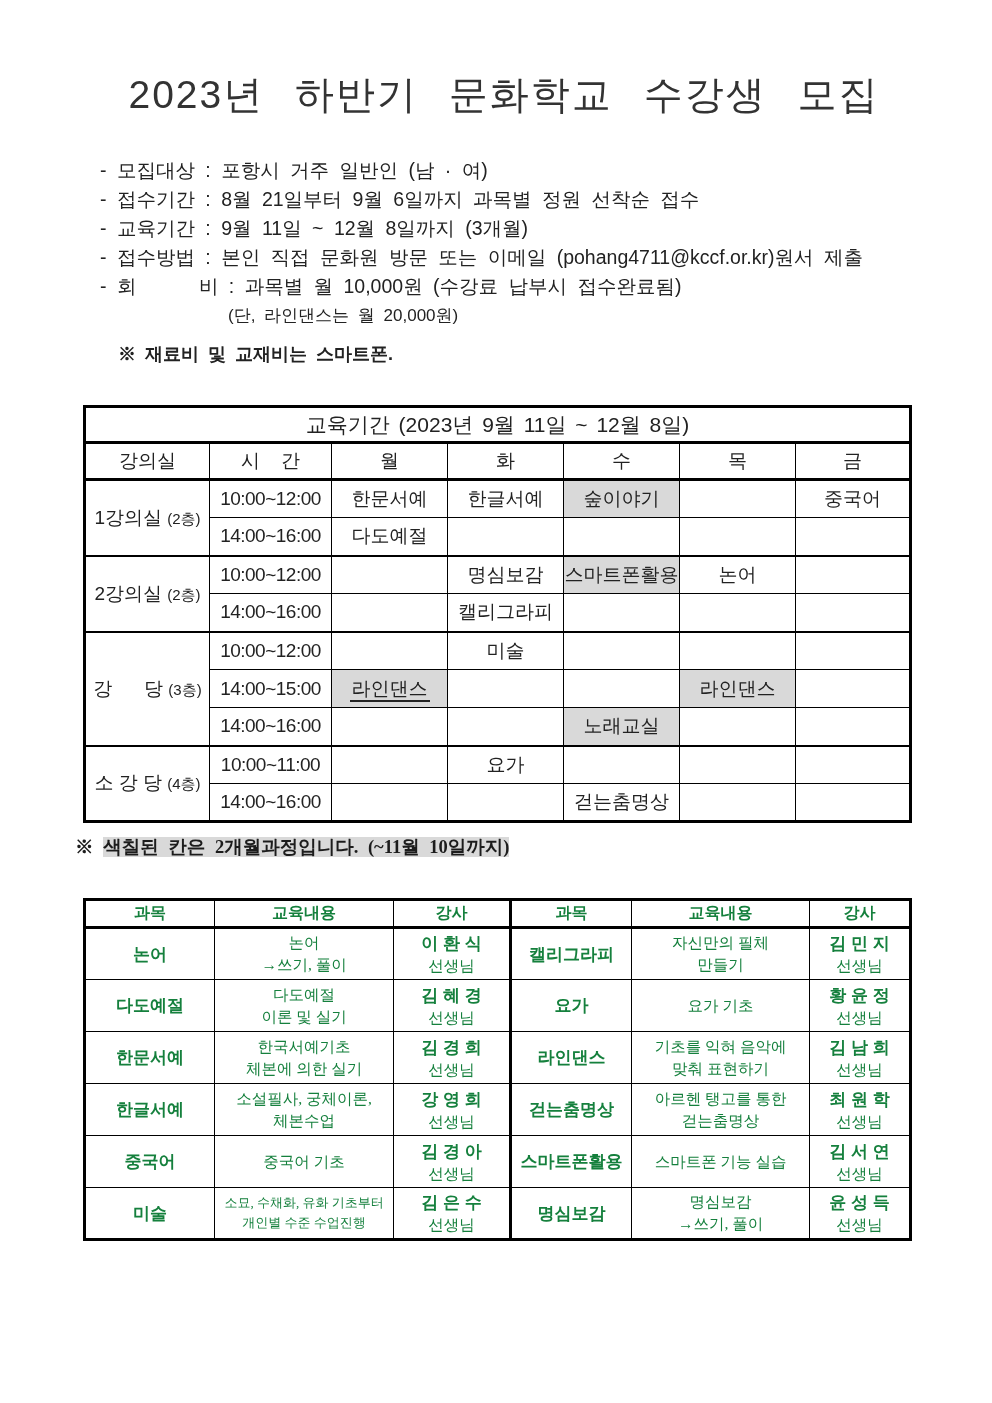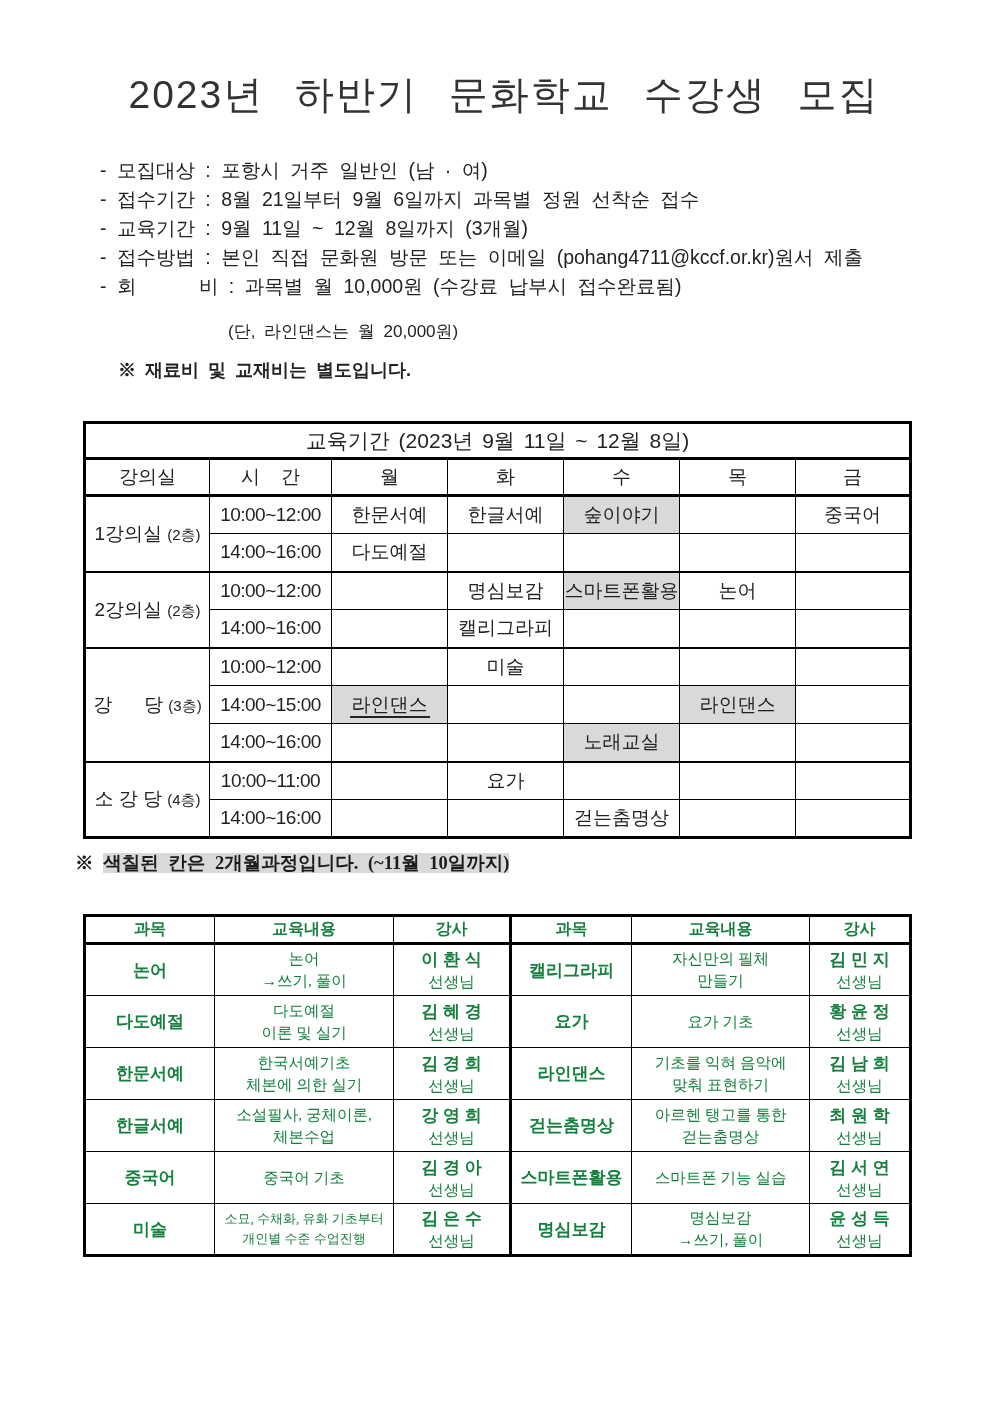--- a/index.html
+++ b/index.html
@@ -29,21 +29,21 @@
   .info { margin:34px 0 0 100px; }
   .info-line {
     font-size:19.5px;
     line-height:29px;
     word-spacing:5px;
     white-space:pre;
     color:#222;
   }
   .sub-line {
     margin-left:128px;
-    margin-top:18px;
+    margin-top:2px;
     font-size:17px;
     line-height:26px;
     word-spacing:4px;
     white-space:pre;
   }
   .notices { margin:10px 0 0 118px; }
   .notice-line {
     font-size:18px;
     font-weight:600;
     line-height:30px;
@@ -109,21 +109,21 @@
   <div class="info">
     <div class="info-line">- 모집대상 : 포항시 거주 일반인 (남 · 여)</div>
     <div class="info-line">- 접수기간 : 8월 21일부터 9월 6일까지 과목별 정원 선착순 접수</div>
     <div class="info-line">- 교육기간 : 9월 11일 ~ 12월 8일까지 (3개월)</div>
     <div class="info-line">- 접수방법 : 본인 직접 문화원 방문 또는 이메일 (pohang4711@kccf.or.kr)원서 제출</div>
     <div class="info-line">- 회      비 : 과목별 월 10,000원 (수강료 납부시 접수완료됨)</div>
     <div class="sub-line">(단, 라인댄스는 월 20,000원)</div>
   </div>
 
   <div class="notices">
-    <div class="notice-line">※ 재료비 및 교재비는 별도입니다.</div>
+    <div class="notice-line">※ 재료비 및 교재비는 스마트폰.</div>
   </div>
 
   <table class="schedule">
     <colgroup>
       <col style="width:125px">
         <col style="width:122px">
         <col style="width:116px">
       <col style="width:116px">
         <col style="width:116px">
         <col style="width:116px">

